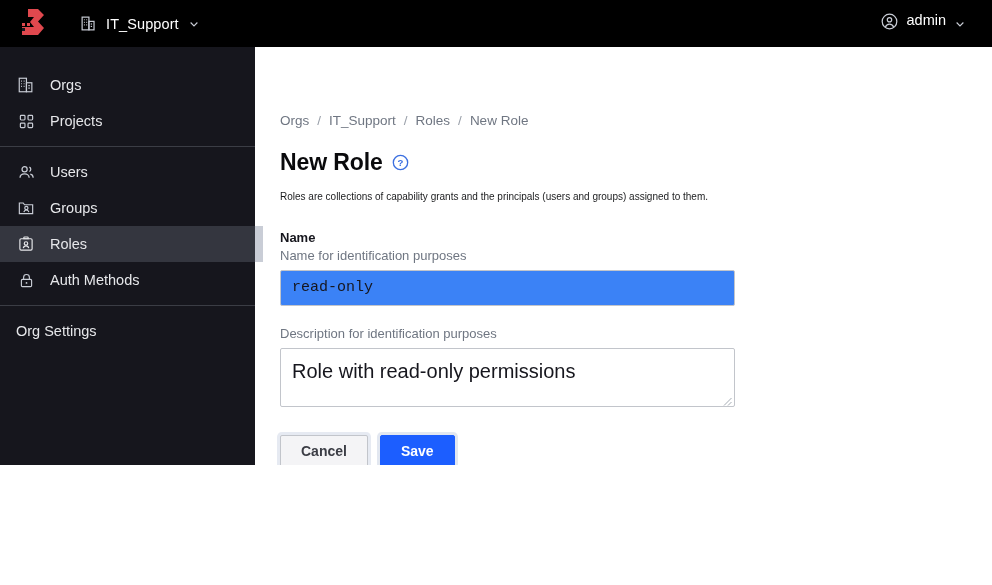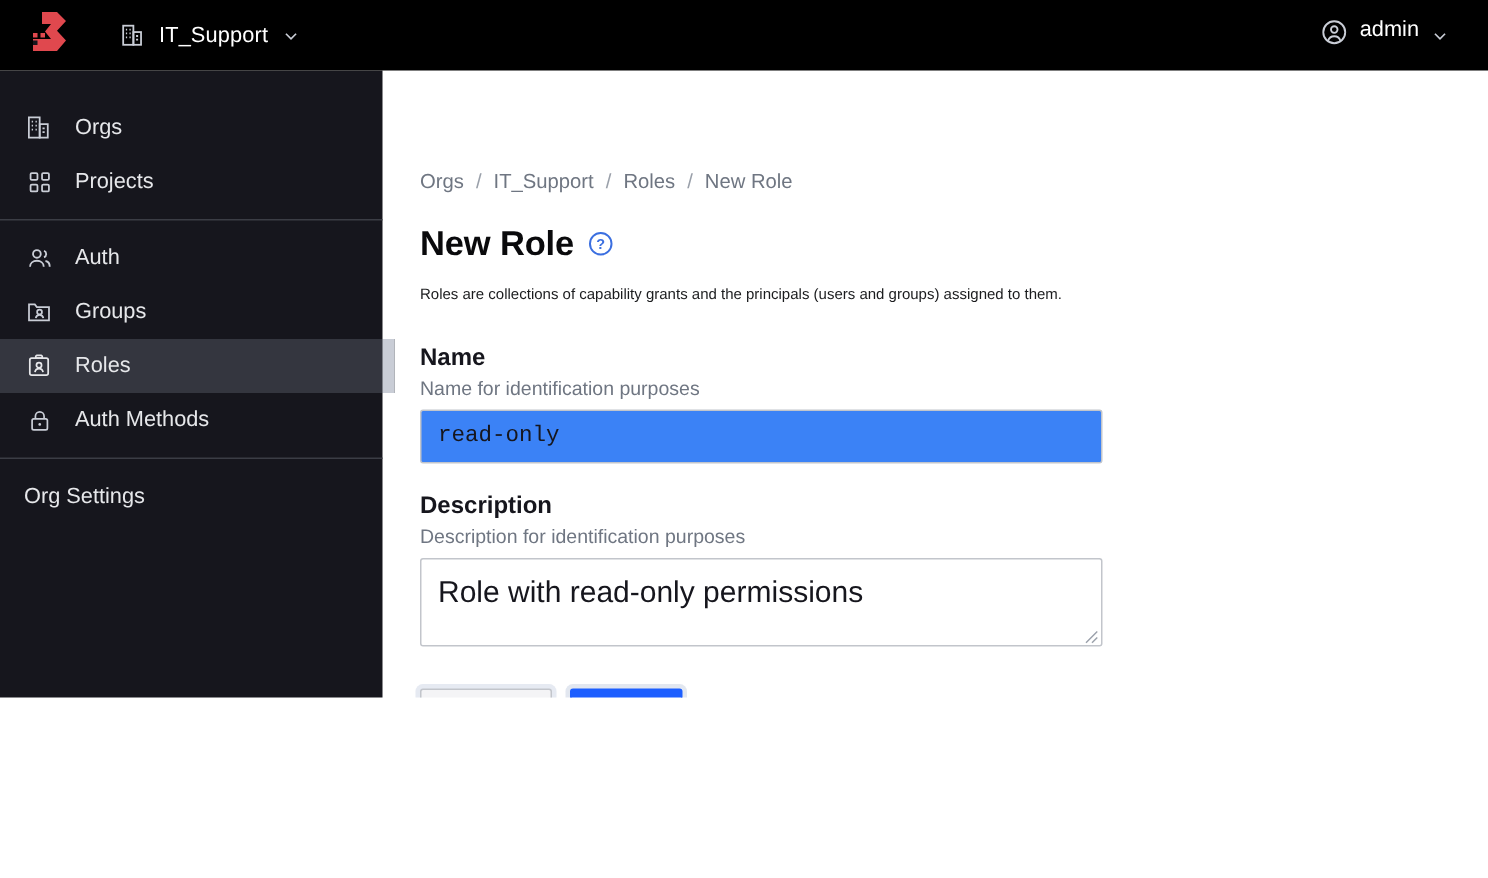--- a/index.html
+++ b/index.html
@@ -102,21 +102,21 @@
   }
   .help-icon { display: flex; align-items: center; cursor: pointer; }
 
   .page-desc {
     font-size: 10px; color: #1b1c1e; line-height: 1.48;
     max-width: 432px; margin: 0 0 25px 0;
   }
 
   .field { margin-bottom: 20px; }
   .field-label {
-    display: block; font-size: 16px; font-weight: bold;
+    display: block; font-size: 13px; font-weight: bold;
     color: #16161d; margin-bottom: 3px;
   }
   .field-help {
     display: block; font-size: 13px; color: #6f7682; margin-bottom: 7px;
   }
   .text-input {
     display: block; width: 455px; height: 36px;
     border: 1px solid #c2c5cb; border-radius: 2px;
     padding: 0 11px; font-size: 15px; color: #16161d;
     font-family: Liberation Mono, monospace;
@@ -255,21 +255,21 @@
       <div class="nav-group">
         <div class="nav-item">
           <span class="icon">
             <svg width="19" height="19" viewBox="0 0 20 20" fill="none" stroke="#c9cdd6" stroke-width="1.3">
               <circle cx="8" cy="6.6" r="2.7"></circle>
               <path d="M3.2 15.6c0-2.6 2.1-4.2 4.8-4.2s4.8 1.6 4.8 4.2"></path>
               <path d="M13 4.4a2.5 2.5 0 0 1 0 4.6"></path>
               <path d="M14 11.6c1.9.3 3 1.8 3 4"></path>
             </svg>
           </span>
-          <span class="nav-label">Auth</span>
+          <span class="nav-label">Users</span>
         </div>
 
         <div class="nav-item">
           <span class="icon">
             <svg width="18" height="18" viewBox="0 0 20 20" fill="none" stroke="#c9cdd6" stroke-width="1.3">
               <path d="M2.6 16.2V4.4h4.3l1.5 2h9v9.8z"></path>
               <circle cx="10.4" cy="10" r="1.8"></circle>
               <path d="M7.6 14.6c.3-1.6 1.4-2.4 2.8-2.4s2.5.8 2.8 2.4"></path>
             </svg>
           </span>
@@ -333,21 +333,20 @@
 
       <p class="page-desc">Roles are collections of capability grants and the principals (users and groups) assigned to them.</p>
 
       <div class="field">
         <label class="field-label">Name</label>
         <span class="field-help">Name for identification purposes</span>
         <input class="text-input" type="text" value="read-only" style="">
       </div>
 
       <div class="field">
-        <label class="field-label">Description</label>
         <span class="field-help">Description for identification purposes</span>
         <div class="textarea-wrap">
           <textarea class="text-area" style="">Role with read-only permissions</textarea>
           <span class="resize-grip">
             <svg width="12" height="12" viewBox="0 0 12 12">
               <line x1="10.5" y1="3" x2="3" y2="10.5" stroke="#9aa0aa" stroke-width="0.9"></line>
               <line x1="10.5" y1="7" x2="7" y2="10.5" stroke="#9aa0aa" stroke-width="0.9"></line>
             </svg>
           </span>
         </div>

